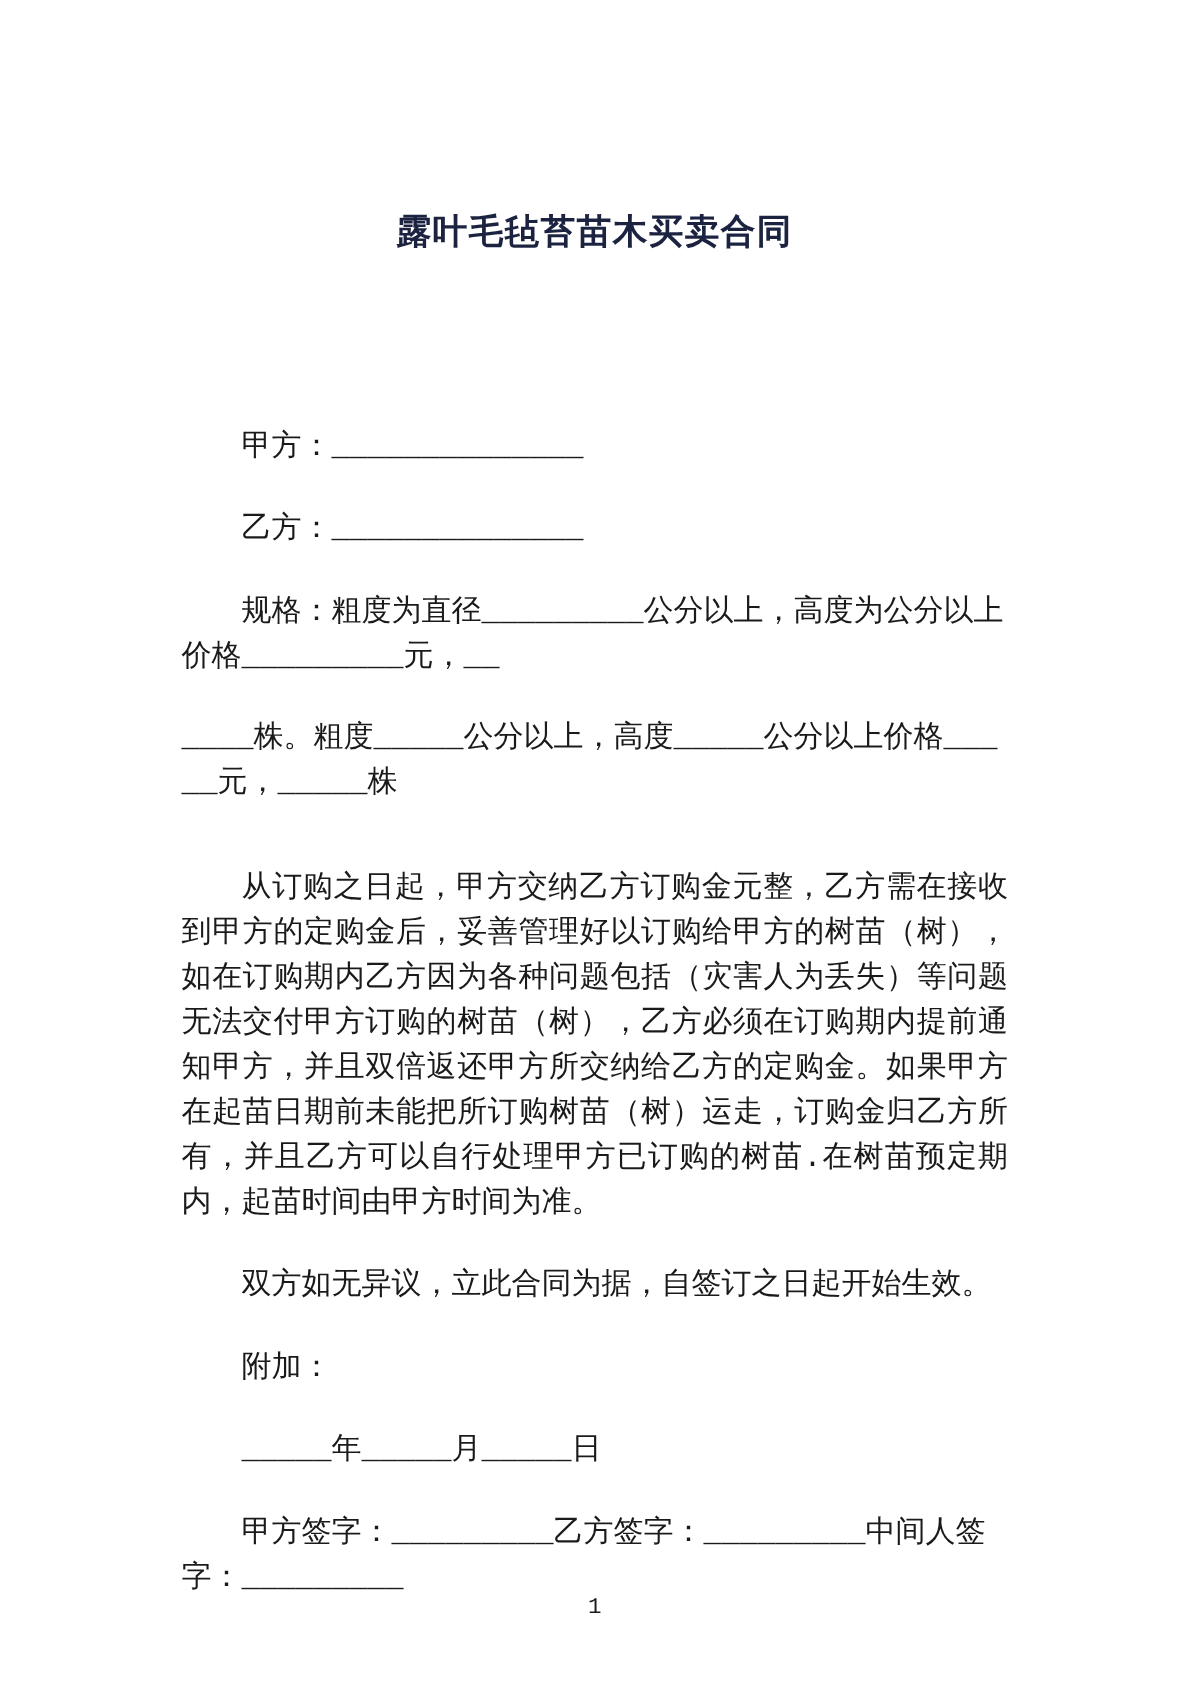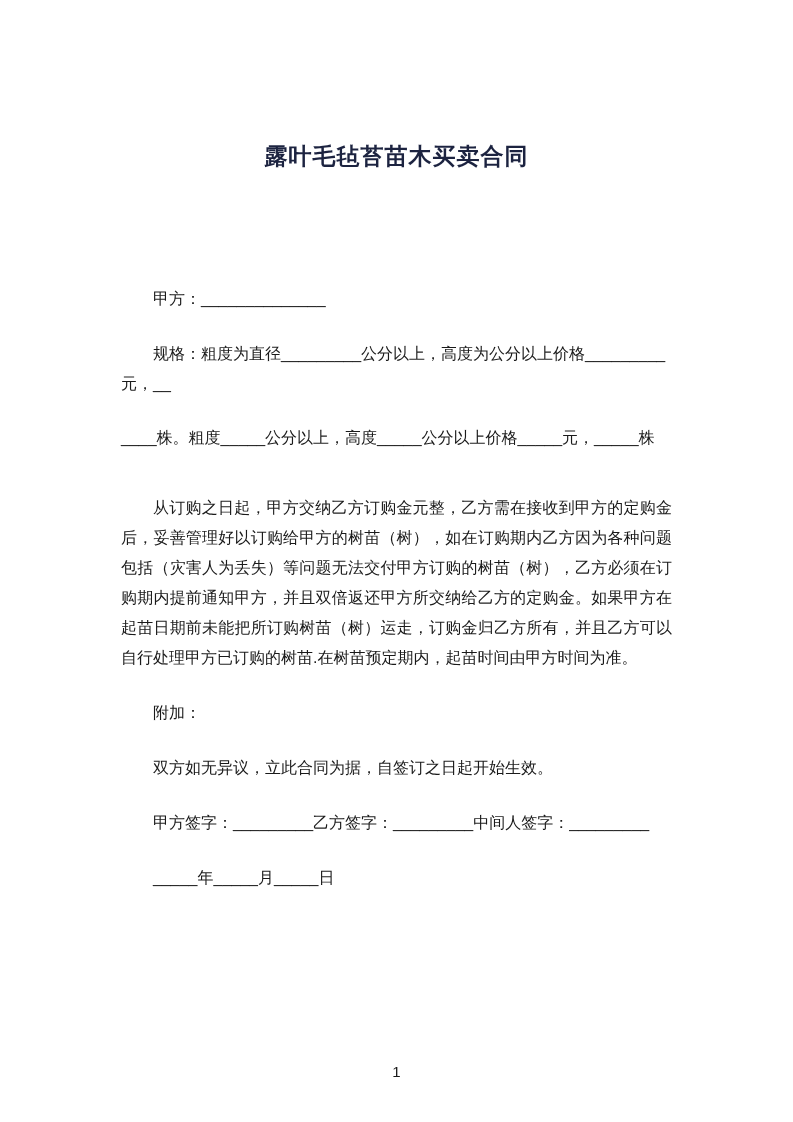--- a/index.html
+++ b/index.html
@@ -8,36 +8,36 @@
     background: #ffffff;
   }
   .page {
     position: relative;
     width: 735px;
     height: 1122px;
     margin: 0 auto;
     background: #ffffff;
     box-sizing: border-box;
     padding: 140px 92px 12px 92px;
-    font-family: Liberation Sans, sans-serif;
+    font-family: Liberation Mono, monospace;
     color: #1a1a1a;
     overflow: hidden;
   }
   .title {
     margin: 0 0 112px 0;
     font-size: 23px;
     line-height: 32px;
     font-weight: bold;
     text-align: center;
     color: #1c2340;
     letter-spacing: 1px;
   }
   .para {
     margin: 0 0 25px 0;
-    font-size: 16px;
+    font-size: 20px;
     line-height: 30px;
     text-indent: 2em;
     word-break: break-all;
   }
   .para.no-indent {
     text-indent: 0;
   }
   .para.justify {
     text-align: justify;
     margin-top: 40px;
@@ -63,33 +63,34 @@
 </style>
 </head>
 <body>
 
 <div class="page">
 
   <h1 class="title" style="color: rgb(28, 35, 64);">露叶毛毡苔苗木买卖合同</h1>
 
   <p class="para">甲方：______________</p>
 
+  <p class="para">乙方：______________</p>
 
 
   <p class="para no-indent">
     <span class="line-indent">规格：粗度为直径_________公分以上，高度为公分以上价格_________元，__</span>
     <span class="line-flush">____株。粗度_____公分以上，高度_____公分以上价格_____元，_____株</span>
   </p>
 
 
   <p class="para justify">从订购之日起，甲方交纳乙方订购金元整，乙方需在接收到甲方的定购金后，妥善管理好以订购给甲方的树苗（树），如在订购期内乙方因为各种问题包括（灾害人为丢失）等问题无法交付甲方订购的树苗（树），乙方必须在订购期内提前通知甲方，并且双倍返还甲方所交纳给乙方的定购金。如果甲方在起苗日期前未能把所订购树苗（树）运走，订购金归乙方所有，并且乙方可以自行处理甲方已订购的树苗.在树苗预定期内，起苗时间由甲方时间为准。</p>
 
+  <p class="para">双方如无异议，立此合同为据，自签订之日起开始生效。</p>
+
   <p class="para">附加：</p>
 
-  <p class="para">双方如无异议，立此合同为据，自签订之日起开始生效。</p>
+  <p class="para">_____年_____月_____日</p>
 
   <p class="para">甲方签字：_________乙方签字：_________中间人签字：_________</p>
-
-  <p class="para">_____年_____月_____日</p>
 
   <div class="page-number">1</div>
 
 </div>
 
 </body></html>

